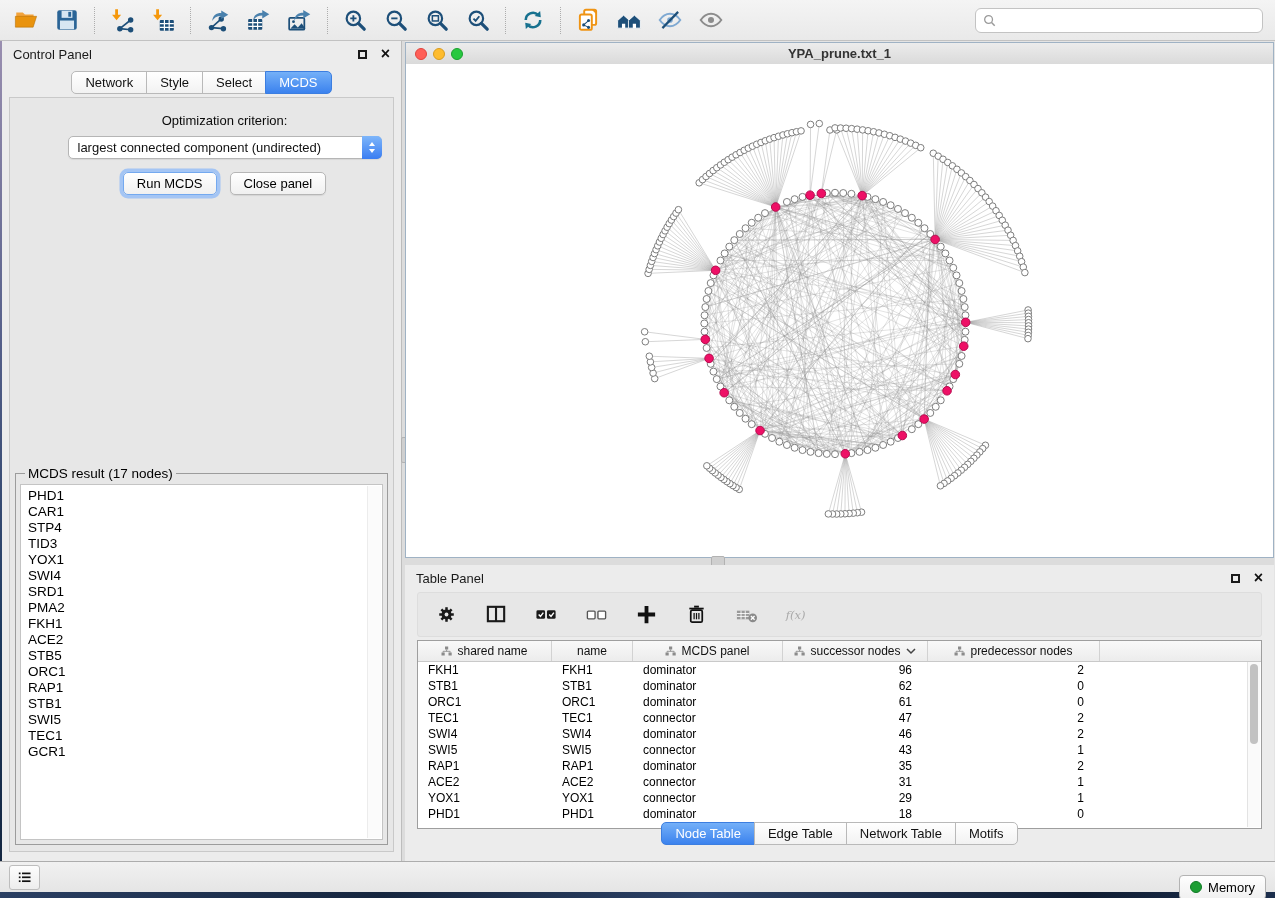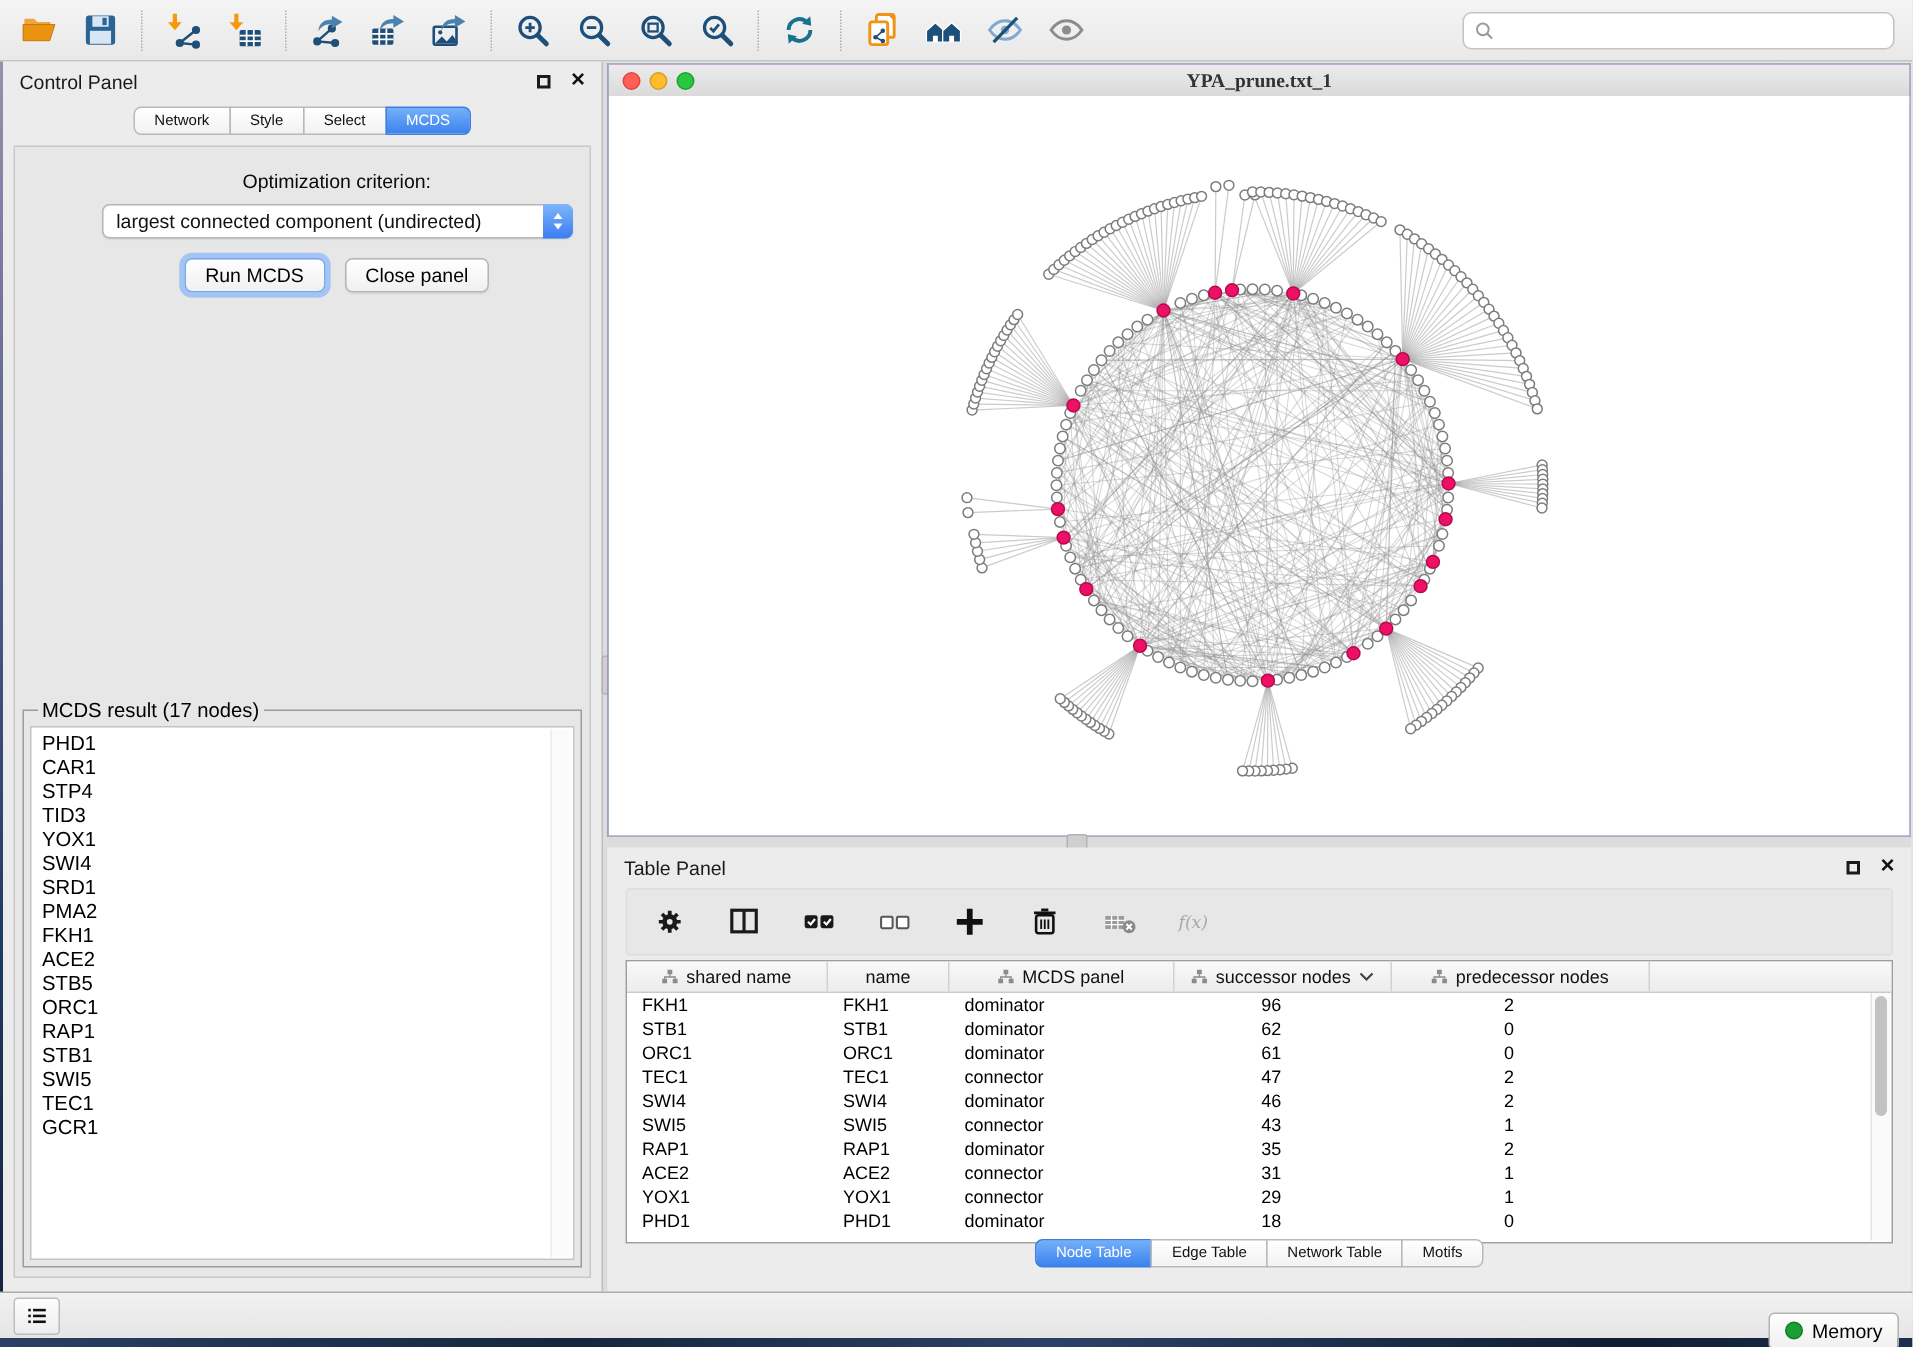--- a/index.html
+++ b/index.html
@@ -22,21 +22,21 @@
   
   .left-edge{position:absolute;left:0;top:41px;width:2px;bottom:6px;
     background:linear-gradient(#9a8fb0,#56608a 35%,#1d3a5f 70%,#13233c);}
   .wallpaper-bottom{position:absolute;left:0;right:0;bottom:0;height:6px;
     background:linear-gradient(90deg,#2a3f63,#16263f 30%,#2c4166 55%,#101d33 85%,#1c2f4d);}
   
   .panel-header{height:26px;display:flex;align-items:center;padding:0 11px;font-size:13px;color:#1a1a1a;}
   .panel-header .title{flex:1;}
   .win-float{width:9px;height:9px;border:2px solid #1a1a1a;margin-right:14px;box-sizing:border-box;}
   .win-close{font-weight:bold;font-size:16px;line-height:12px;color:#111;}
-  .seg{font-size:10px;padding:3px 13px;background:linear-gradient(#ffffff,#f2f2f2);
+  .seg{font-size:13px;padding:3px 13px;background:linear-gradient(#ffffff,#f2f2f2);
     border:1px solid #b9b9b9;margin-left:-1px;color:#111;white-space:nowrap;}
   .seg:first-child{border-radius:5px 0 0 5px;margin-left:0;}
   .seg:last-child{border-radius:0 5px 5px 0;}
   .seg.active{background:linear-gradient(#74b0f8,#3b82ee);border-color:#3c7ee0;color:#fff;}
   
   .control-panel{position:absolute;left:2px;top:41px;width:400px;bottom:37px;background:#ececec;
     border-right:1px solid #bdbdbd;box-sizing:border-box;}
   .cp-tabs{position:absolute;top:30px;left:0;right:0;display:flex;justify-content:center;}
   .cp-inner{position:absolute;left:7px;right:7px;top:56px;bottom:9px;background:#e7e7e7;
     border:1px solid #c9c9c9;padding-left:46px;}
@@ -64,22 +64,22 @@
   .list-scrolltrack{position:absolute;top:1px;bottom:1px;right:1px;width:13px;background:#fbfbfb;
     border-left:1px solid #ececec;}
   
   .v-splitter{position:absolute;left:402px;top:41px;width:3px;bottom:37px;background:#dcdcdc;}
   .v-handle{position:absolute;left:401px;top:437px;width:5px;height:24px;background:#cfcfcf;
     border:1px solid #b2b2b2;border-radius:2px;}
   .h-splitter{position:absolute;left:405px;right:1px;top:558px;height:7px;background:#dcdcdc;}
   .h-handle{position:absolute;left:711px;top:556px;width:12px;height:9px;background:#cfcfcf;
     border:1px solid #b2b2b2;border-radius:2px;}
   
-  .network-window{position:absolute;left:405px;top:42px;right:1px;height:516px;background:#a21caf;
-    border:1px solid #9fb2c4;box-sizing:border-box;font-family:Liberation Serif, serif;}
+  .network-window{position:absolute;left:405px;top:42px;right:1px;height:516px;background:#000000;
+    border:1px solid #9fb2c4;box-sizing:border-box;}
   .net-titlebar{height:21px;background:linear-gradient(#ececec,#dadada);border-bottom:1px solid #b3b3b3;
     position:relative;display:flex;align-items:center;}
   .lights{position:absolute;left:9px;top:4.5px;display:flex;gap:6px;}
   .light{width:12px;height:12px;border-radius:50%;box-sizing:border-box;}
   .light.red{background:#ff5f57;border:1px solid #e0443e;}
   .light.yellow{background:#febc2e;border:1px solid #d89c1f;}
   .light.green{background:#28c840;border:1px solid #1ba02f;}
   .net-title{flex:1;text-align:center;font-size:13px;font-weight:600;color:#333;}
   .net-canvas{position:absolute;left:0;right:0;top:21px;bottom:0;background:#fff;}
   .net-canvas svg{width:100%;height:100%;display:block;}
@@ -94,21 +94,21 @@
     border:1px solid #9e9e9e;box-sizing:border-box;overflow:hidden;}
   .tbl-head{display:grid;grid-template-columns:134px 81px 150px 145px 172px 1fr;height:20px;
     background:linear-gradient(#f9f9f9,#ececec);border-bottom:1px solid #c9c9c9;font-size:12px;}
   .th{display:flex;align-items:center;justify-content:center;gap:5px;border-right:1px solid #d2d2d2;
     color:#111;overflow:hidden;white-space:nowrap;}
   .th:last-child{border-right:none;}
   .tr{display:grid;grid-template-columns:134px 81px 150px 145px 172px 1fr;height:16px;
     font-size:12px;align-items:center;color:#000;}
   .td{overflow:hidden;white-space:nowrap;}
   .td.text{padding-left:10px;}
-  .td.num{text-align:center;padding-right:16px;}
+  .td.num{text-align:right;padding-right:16px;}
   .tbl-scroll{position:absolute;top:21px;bottom:1px;right:1px;width:12px;background:#fafafa;
     border-left:1px solid #e3e3e3;}
   .tbl-thumb{position:absolute;top:2px;left:2px;width:8px;height:80px;border-radius:4px;background:#c2c2c2;}
   .tp-tabs{position:absolute;left:0;right:0;bottom:16px;display:flex;justify-content:center;}
   
   .status-bar{position:absolute;left:0;right:0;bottom:6px;height:31px;box-sizing:border-box;
     background:linear-gradient(#f1f1f1,#e5e5e5);border-top:1px solid #adadad;
     display:flex;align-items:center;padding:0 9px;}
   .list-btn{width:29px;height:23px;border:1px solid #bdbdbd;border-radius:3px;
     background:linear-gradient(#fdfdfd,#ededed);display:flex;align-items:center;justify-content:center;}

